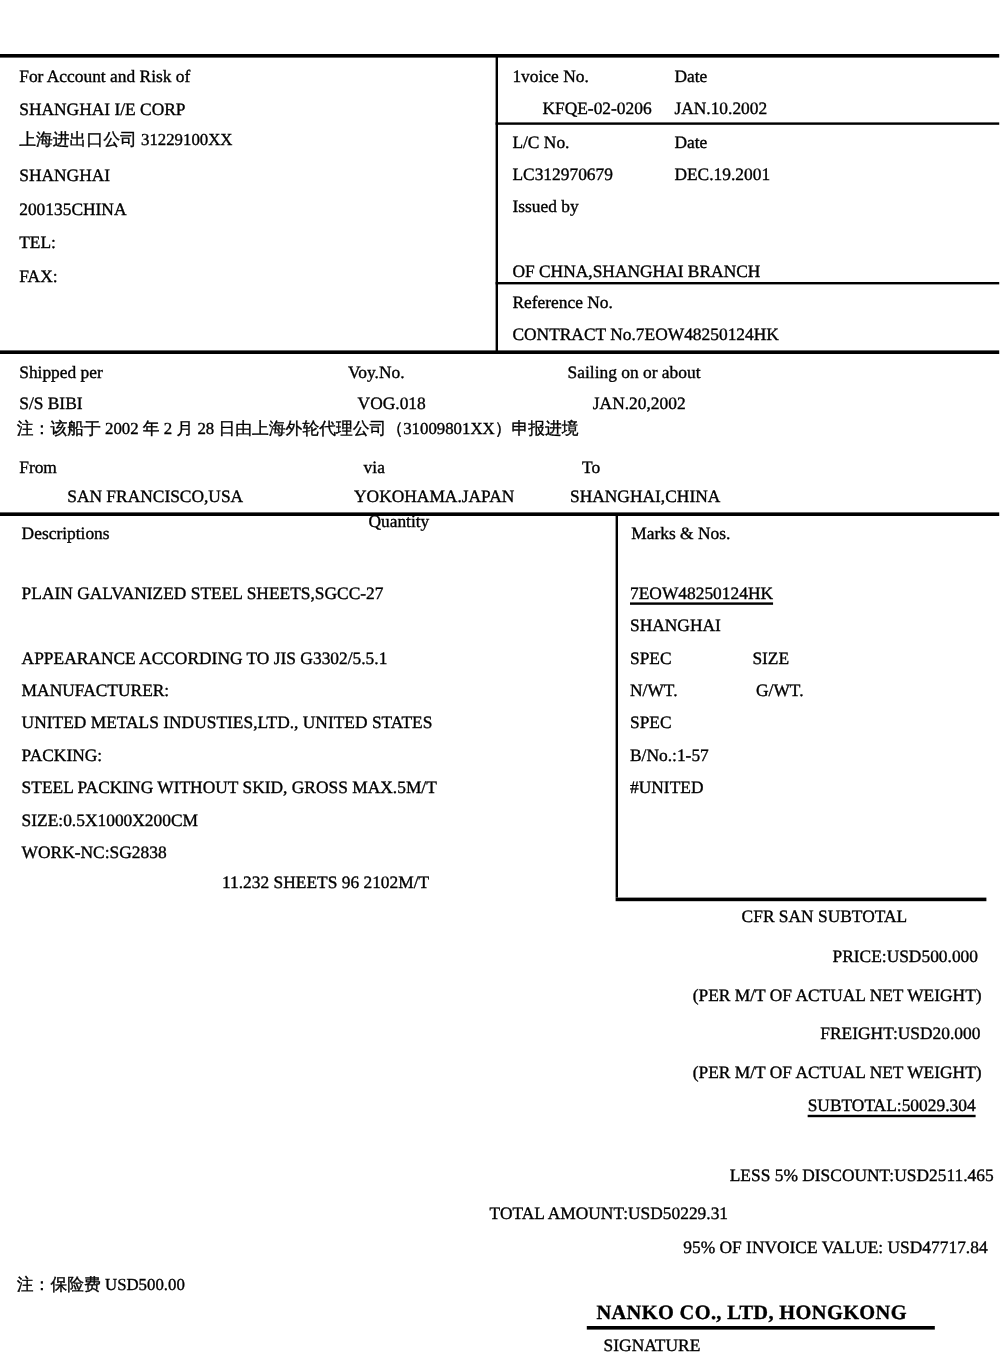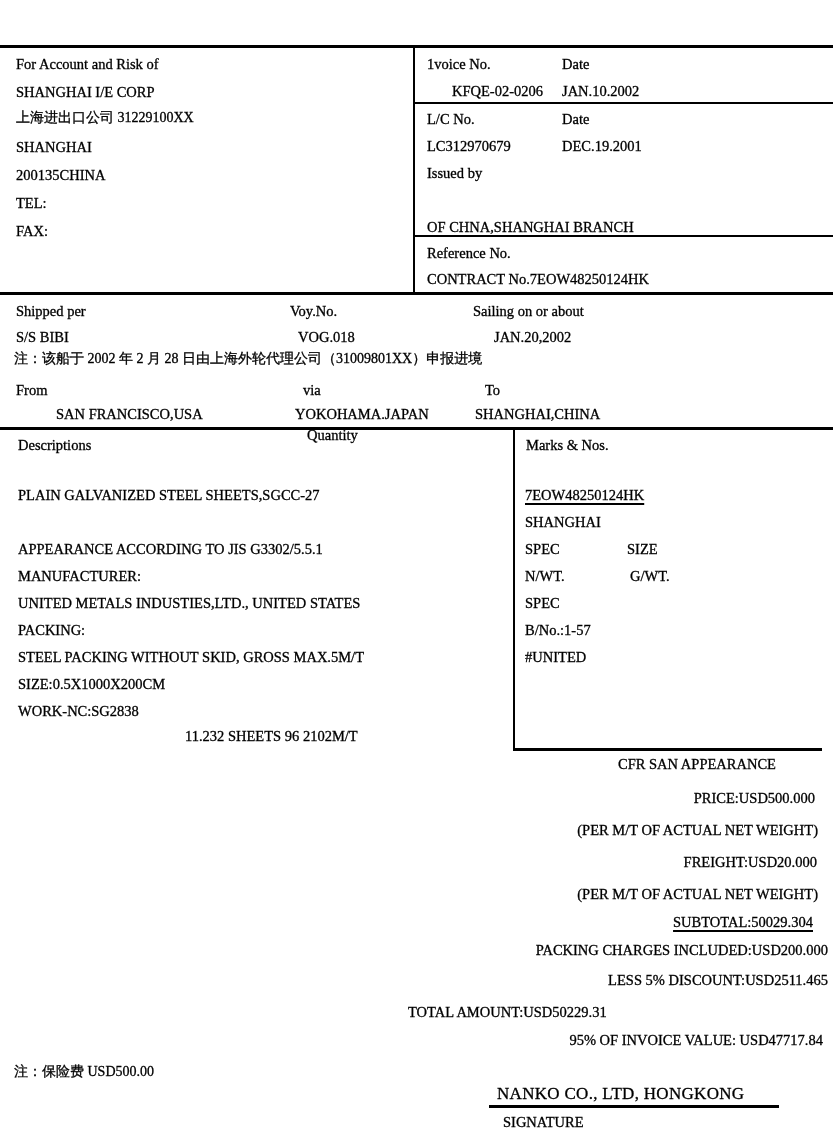--- a/index.html
+++ b/index.html
@@ -9,21 +9,21 @@
     background:#fff;
     font-family:"Liberation Serif","DejaVu Serif",serif;
     color:#000;
     overflow:hidden;
     -webkit-text-stroke:0.3px #000;
   }
   .t{position:absolute;white-space:nowrap;font-size:14.5px;line-height:1;}
   .u{text-decoration:underline;text-decoration-thickness:1.5px;text-underline-offset:3px;}
   .title{position:absolute;left:0;width:100%;text-align:center;font-size:17.5px;font-weight:bold;letter-spacing:0.5px;}
   .hl,.vl{position:absolute;background:#000;}
-  .company{font-size:17px;font-weight:normal;letter-spacing:0.3px;}
+  .company{font-size:17px;font-weight:bold;letter-spacing:0.3px;}
   .cn{font-size:14px;}
 </style>
 </head>
 <body>
 
 <div class="page">
 
 
   <div class="hl" style="top:45px;left:0;width:833px;height:3px;"></div>
   <div class="vl" style="top:45px;left:413px;width:2px;height:250px;"></div>
@@ -91,27 +91,26 @@
   <div class="t u" style="top:488px;left:525px;">7EOW48250124HK</div>
   <div class="t" style="top:515px;left:525px;">SHANGHAI</div>
   <div class="t" style="top:542px;left:525px;">SPEC</div>
   <div class="t" style="top:542px;left:627px;">SIZE</div>
   <div class="t" style="top:569px;left:525px;">N/WT.</div>
   <div class="t" style="top:569px;left:630px;">G/WT.</div>
   <div class="t" style="top:596px;left:525px;">SPEC</div>
   <div class="t" style="top:623px;left:525px;">B/No.:1-57</div>
   <div class="t" style="top:650px;left:525px;">#UNITED</div>
 
-  <div class="t" style="top:757px;left:618px;">CFR SAN APPEARANCE</div>
+  <div class="t" style="top:757px;left:618px;">CFR SAN SUBTOTAL</div>
   <div class="t" style="top:791px;right:18px;">PRICE:USD500.000</div>
   <div class="t" style="top:823px;right:15px;">(PER M/T OF ACTUAL NET WEIGHT)</div>
   <div class="t" style="top:855px;right:16px;">FREIGHT:USD20.000</div>
   <div class="t" style="top:887px;right:15px;">(PER M/T OF ACTUAL NET WEIGHT)</div>
   <div class="t u" style="top:915px;right:20px;">SUBTOTAL:50029.304</div>
-  <div class="t" style="top:943px;right:5px;">PACKING CHARGES INCLUDED:USD200.000</div>
   <div class="t" style="top:973px;right:5px;">LESS 5% DISCOUNT:USD2511.465</div>
   <div class="t" style="top:1005px;left:408px;">TOTAL AMOUNT:USD50229.31</div>
   <div class="t" style="top:1033px;right:10px;">95% OF INVOICE VALUE: USD47717.84</div>
 
   <div class="t cn" style="top:1065px;left:14px;">注：保险费 USD500.00</div>
   <div class="t company" style="top:1085px;left:497px;">NANKO CO., LTD, HONGKONG</div>
   <div class="hl" style="top:1105px;left:489px;width:290px;height:3px;"></div>
   <div class="t" style="top:1115px;left:503px;">SIGNATURE</div>
 
 </div>

